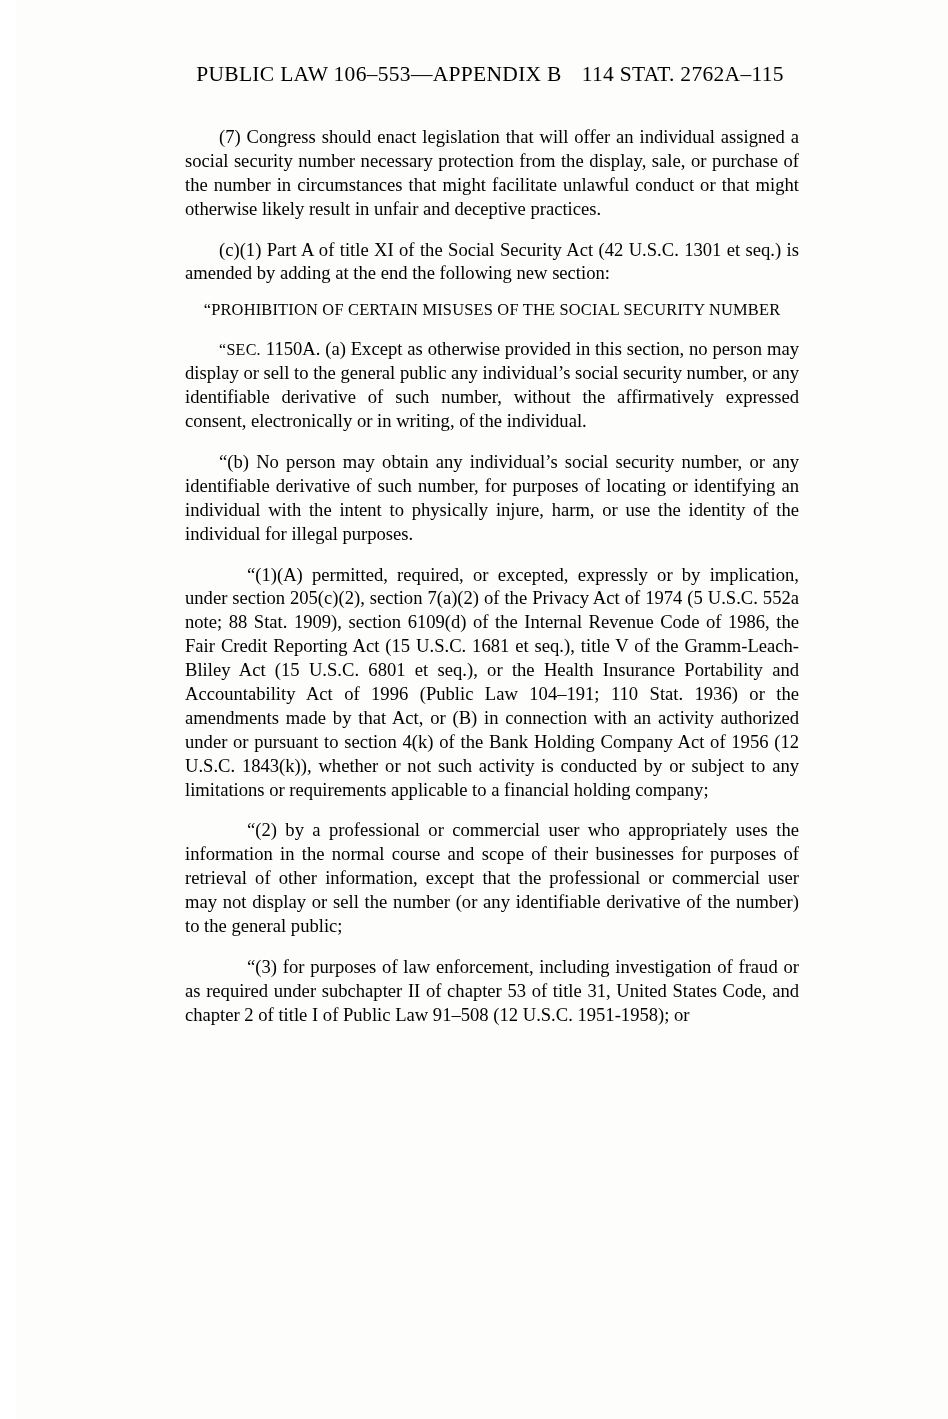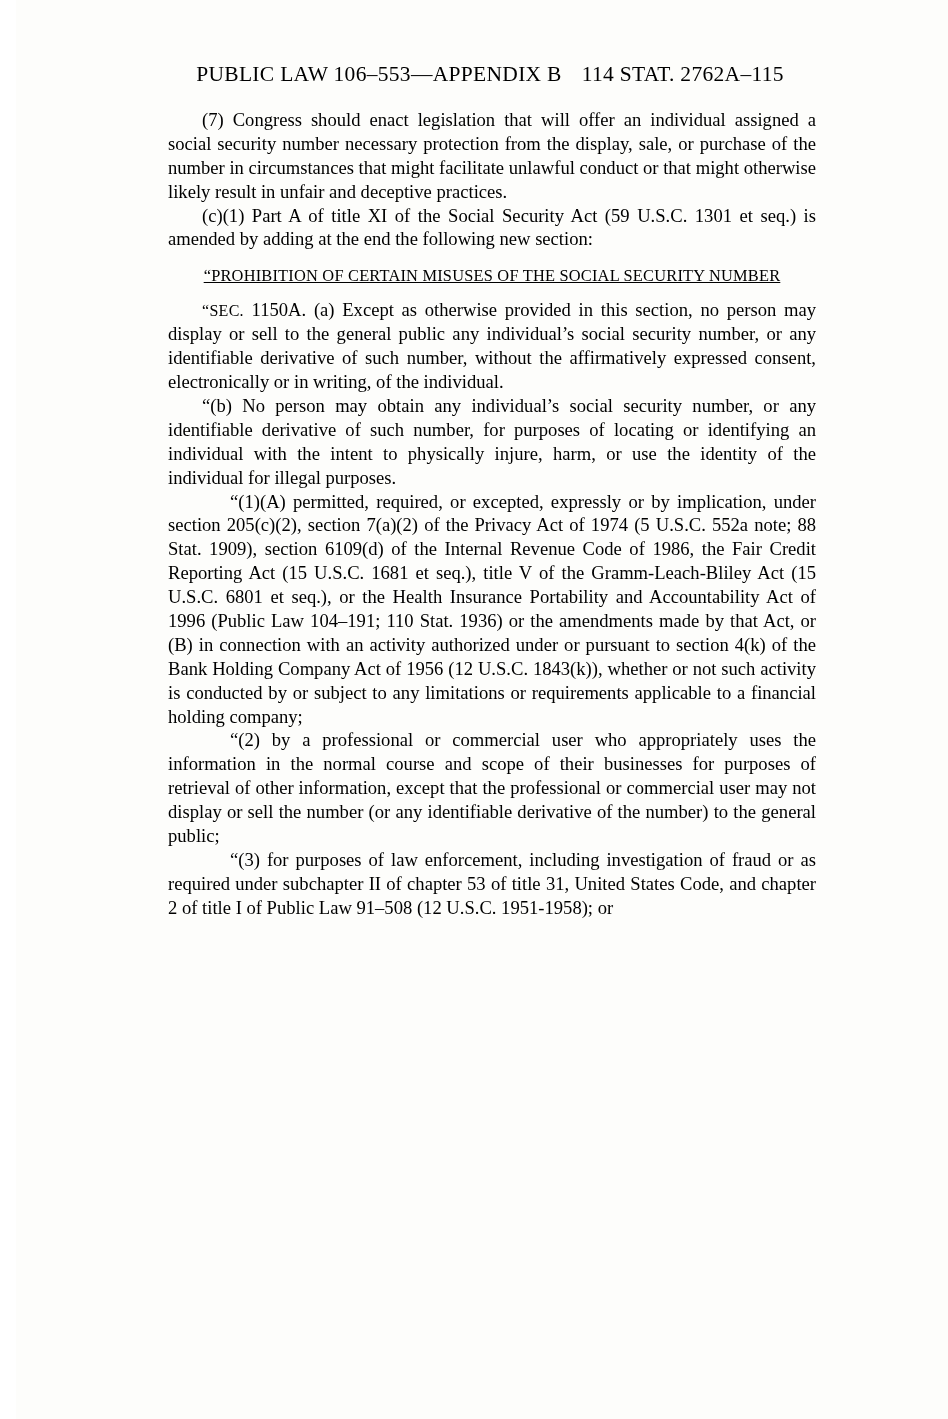--- a/index.html
+++ b/index.html
@@ -38,36 +38,35 @@
     position: absolute;
     top: 108px;
     left: 152px;
     width: 648px;
     font-size: 18.6px;
     line-height: 1.285;
     text-align: justify;
     text-justify: inter-word;
   }
   p {
-    margin: 0;
+    margin: 17px;
     text-indent: 0;
   }
   p.indent {
     text-indent: 34px;
   }
   p.indent-deep {
     text-indent: 62px;
   }
   .centered-head {
     text-align: center;
     margin-top: 14px;
     margin-bottom: 12px;
     font-size: 16.4px;
     letter-spacing: 0.2px;
-    text-decoration: underline;
   }
   .sc {
     font-size: 0.86em;
     letter-spacing: 0.3px;
   }
   
   .blk { margin-bottom: 0; }
 </style>
 </head>
 <body>
@@ -75,21 +74,21 @@
 <div class="page">
 
   <div class="header">
     <span class="hdr-main">PUBLIC LAW 106–553—APPENDIX B</span><span class="hdr-gap"></span><span class="hdr-main">114 STAT. 2762A–115</span>
   </div>
 
   <div class="body-col">
 
     <p class="indent blk">(7) Congress should enact legislation that will offer an individual assigned a social security number necessary protection from the display, sale, or purchase of the number in circumstances that might facilitate unlawful conduct or that might otherwise likely result in unfair and deceptive practices.</p>
 
-    <p class="indent blk">(c)(1) Part A of title XI of the Social Security Act (59 U.S.C. 1301 et seq.) is amended by adding at the end the following new section:</p>
+    <p class="indent blk">(c)(1) Part A of title XI of the Social Security Act (42 U.S.C. 1301 et seq.) is amended by adding at the end the following new section:</p>
 
     <div class="centered-head">“PROHIBITION OF CERTAIN MISUSES OF THE SOCIAL SECURITY NUMBER</div>
 
     <p class="indent blk"><span class="sc">“SEC.</span><span> 1150A. (a) Except as otherwise provided in this section, no person may display or sell to the general public any individual’s social security number, or any identifiable derivative of such number, without the affirmatively expressed consent, electronically or in writing, of the individual.</span></p>
 
     <p class="indent blk">“(b) No person may obtain any individual’s social security number, or any identifiable derivative of such number, for purposes of locating or identifying an individual with the intent to physically injure, harm, or use the identity of the individual for illegal purposes.</p>
 
 
 
 

